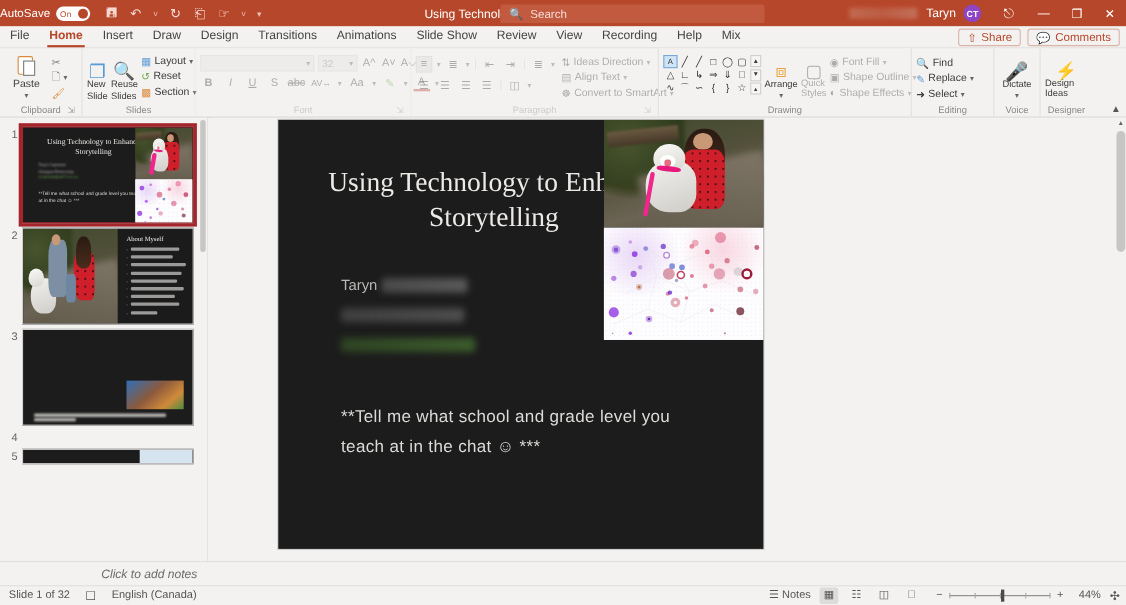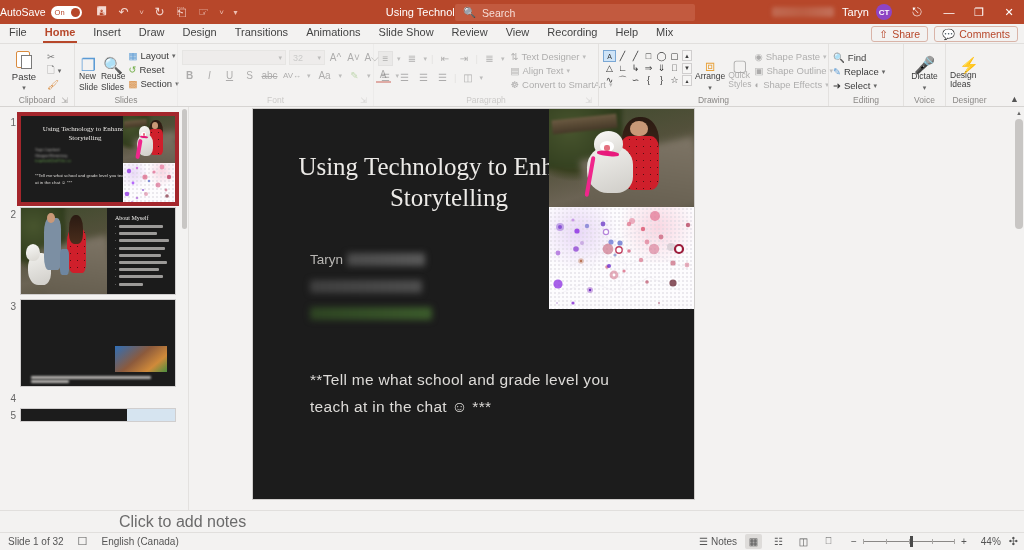--- a/index.html
+++ b/index.html
@@ -235,21 +235,21 @@
      font-size:15.5px; color:#dddbd8; line-height:27px; letter-spacing:.3px;}
   .s-img1 { position:absolute; right:0; top:0; width:145px; height:98px; overflow:hidden;}
   .s-img2 { position:absolute; right:0; top:98px; width:145px; height:102px; overflow:hidden; background:#fbfafc;}
 
   .pane-scroll { position:absolute; right:0; top:0; width:10px; height:100%; background:#f3f2f1;}
   .pane-scroll .ar { width:10px; height:12px; display:flex;align-items:center;justify-content:center;font-size:6px;color:#666;}
   .pane-scroll .bar { position:absolute; top:12px; left:1px; width:8px; height:110px; background:#c8c6c4; border-radius:4px;}
 
   
   .notes { height:22px; background:#f3f2f1; border-top:1px solid #e1dfdd;
-     display:flex; align-items:center; padding-left:119px; color:#6b6b6b; font-size:16px;}
+     display:flex; align-items:center; padding-left:92px; color:#6b6b6b; font-size:11px;font-style:italic;}
 
   
   .status {
     height:17px; background:#f3f2f1; border-top:1px solid #e1dfdd; display:flex;
     align-items:center; font-size:10px; color:#555; position:relative;
   }
   .st-left { display:flex; align-items:center; gap:14px; padding-left:8px;}
   .st-right { position:absolute; right:6px; display:flex; align-items:center; gap:8px;}
   .viewbtn { width:17px; height:15px; display:flex; align-items:center; justify-content:center; font-size:10px;}
   .viewbtn.active { background:#dedcda; border-radius:2px;}
@@ -449,21 +449,21 @@
           <div class="fbtn">☰</div>
           <div class="fbtn">☰</div>
           <span style="color:#c9c7c5">|</span>
           <div class="fbtn">◫</div>
           <span class="chev">▾</span>
         </div>
       </div>
       <div class="smalllist" style="padding-top:2px">
         <div class="sitem">
           <span>⇅</span>
-          <span>Text Designer</span>
+          <span>Ideas Direction</span>
           <span class="chev">▾</span>
         </div>
         <div class="sitem">
           <span>▤</span>
           <span>Align Text</span>
           <span class="chev">▾</span>
         </div>
         <div class="sitem">
           <span>☸</span>
           <span>Convert to SmartArt</span>
@@ -511,21 +511,21 @@
         <span style="font-size:8.5px;">Arrange</span>
         <span class="chev">▾</span>
       </div>
       <div class="bigbtn dim" style="width:40px">
         <div class="ic" style="font-size:16px;">▢</div>
         <span style="font-size:8.5px;line-height:9px;">Quick Styles</span>
       </div>
       <div class="smalllist dim" style="padding-top:2px">
         <div class="sitem">
           <span>◉</span>
-          <span>Shape Paste</span>
+          <span>Font Fill</span>
           <span class="chev">▾</span>
         </div>
         <div class="sitem">
           <span>▣</span>
           <span>Shape Outline</span>
           <span class="chev">▾</span>
         </div>
         <div class="sitem">
           <span>◐</span>
           <span>Shape Effects</span>

